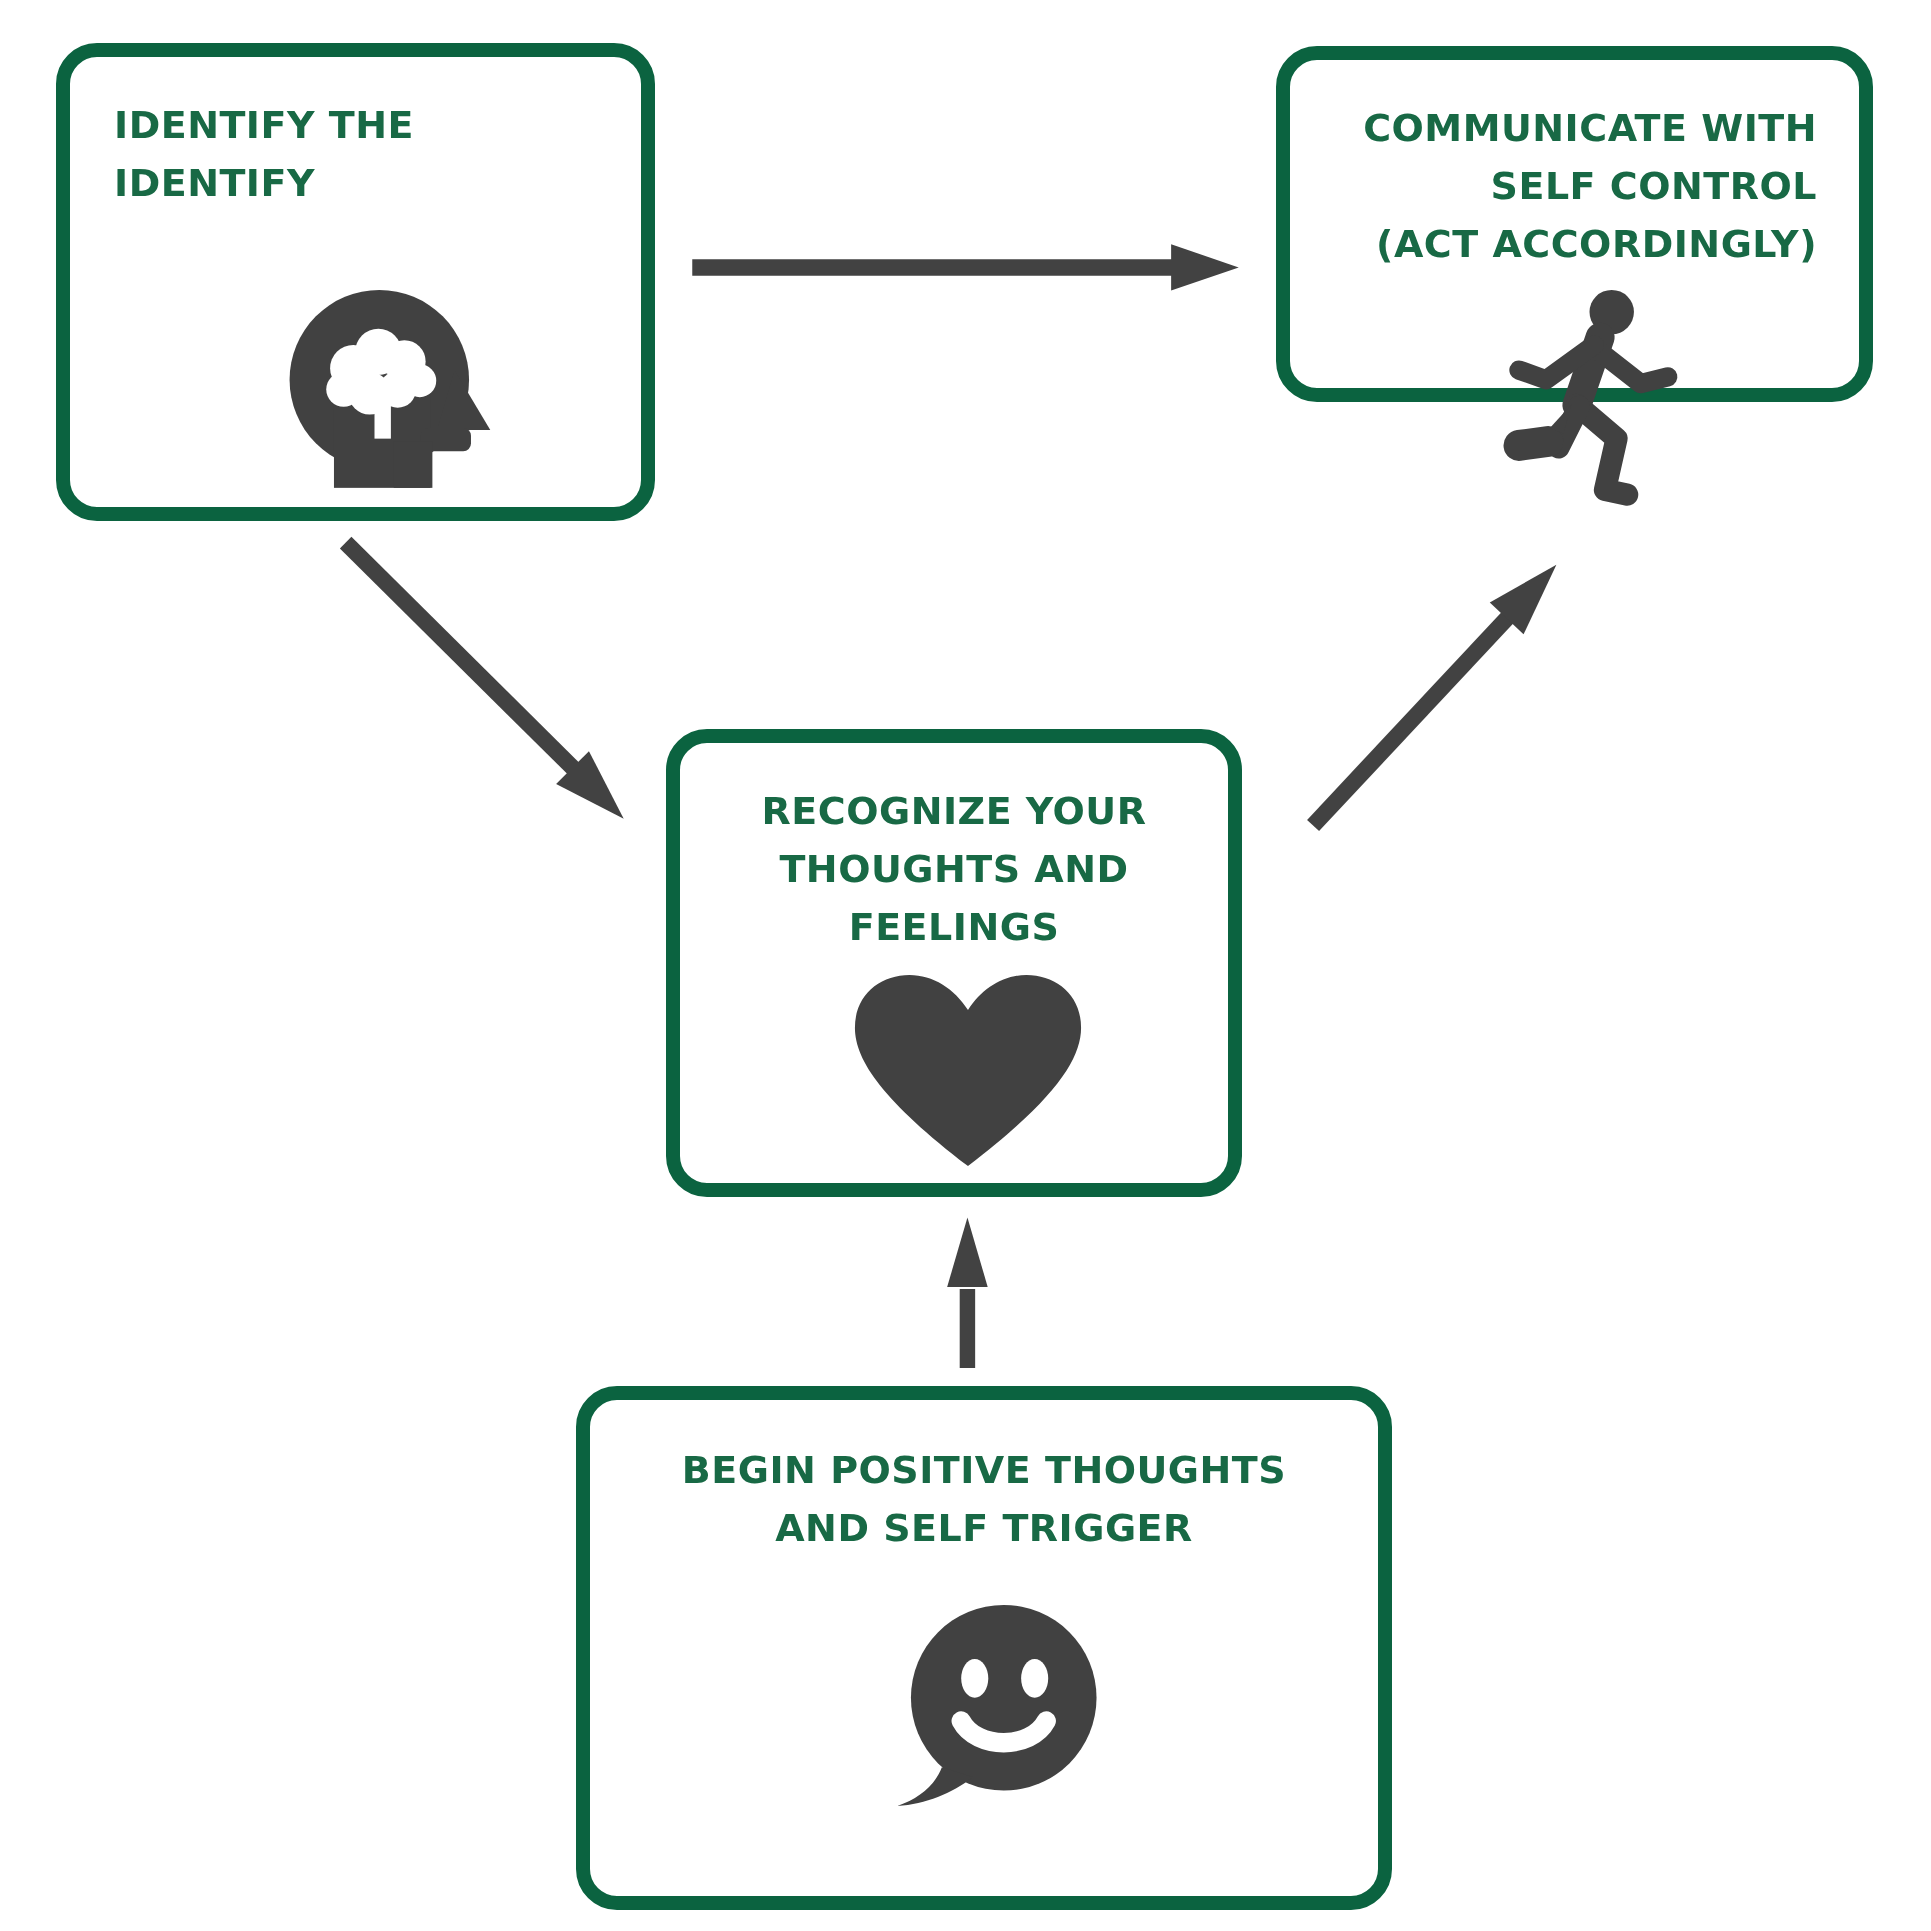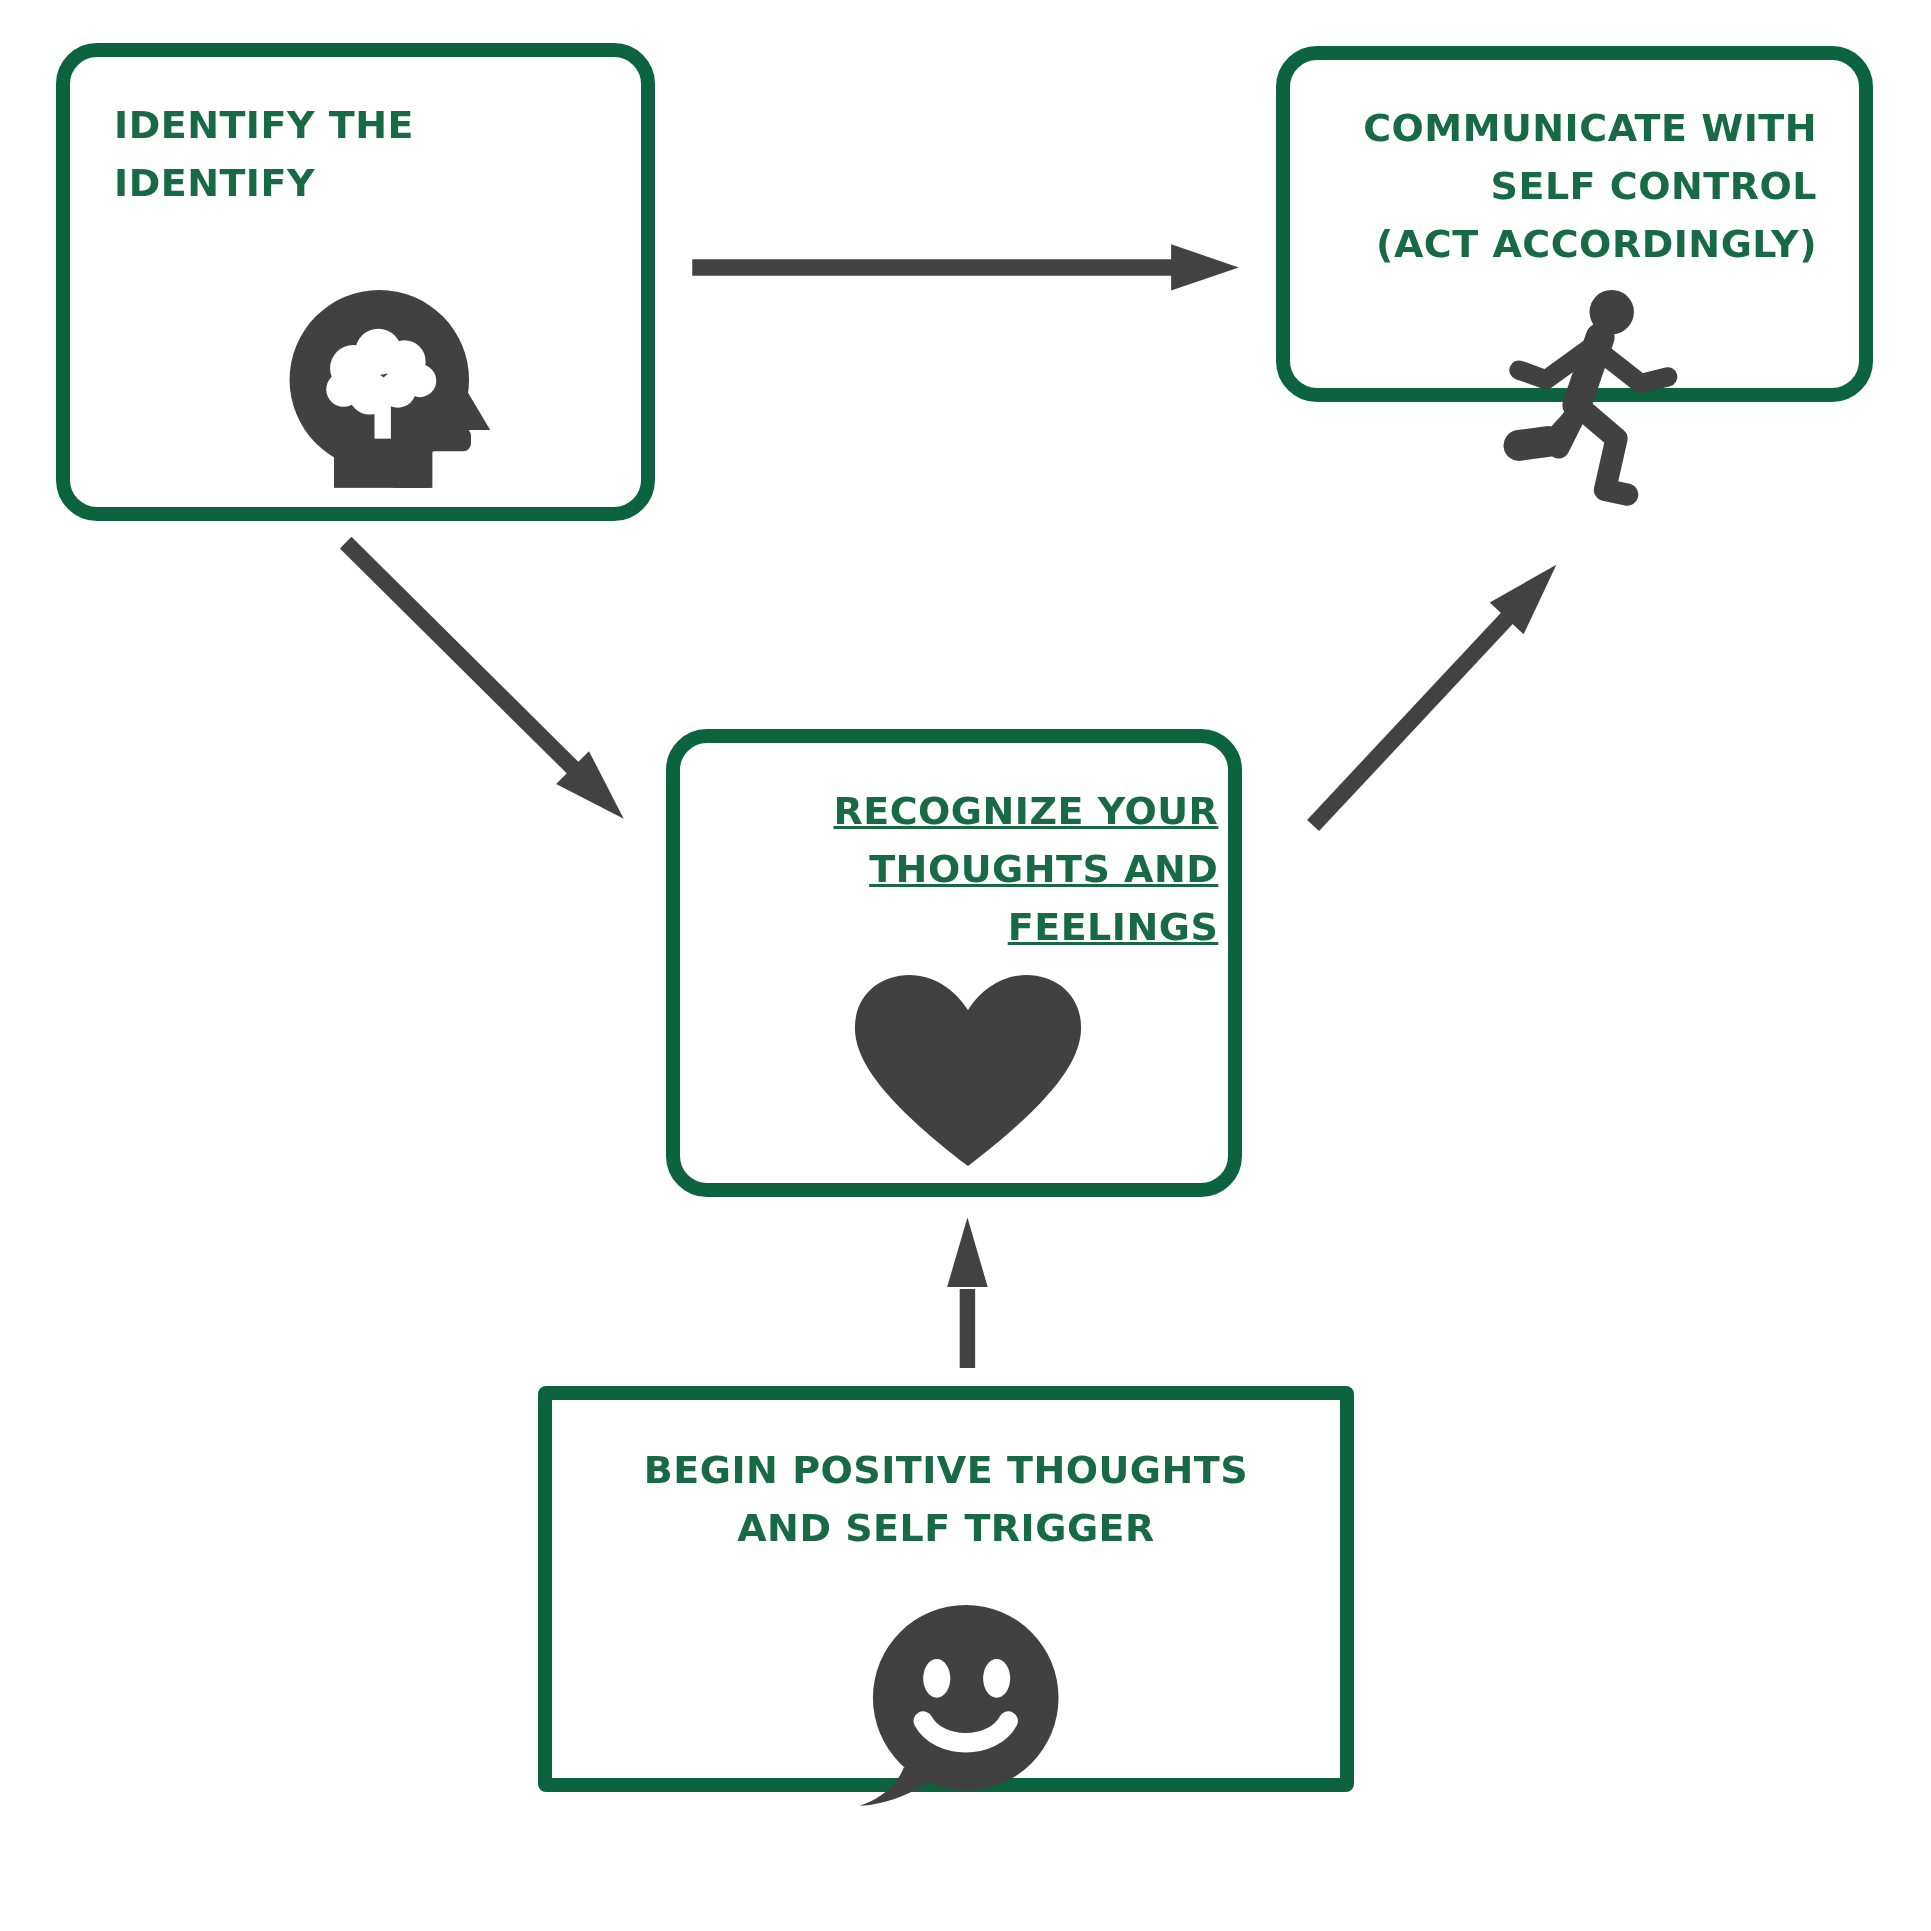--- a/index.html
+++ b/index.html
@@ -28,22 +28,22 @@
     line-height:58px;
     letter-spacing:0.5px;
     white-space:nowrap;
   }
   .title-line{display:block;}
   #node-identify{left:56px;top:43px;width:599px;height:478px;}
   #node-identify .node-title{padding:39px 29px 0 44px;text-align:left;}
   #node-communicate{left:1276px;top:46px;width:597px;height:356px;}
   #node-communicate .node-title{padding:39px 42px 0 19.3px;text-align:right;}
   #node-recognize{left:666px;top:729px;width:576px;height:468px;}
-  #node-recognize .node-title{padding:39px 9.7px 0 9.7px;text-align:right;text-decoration:underline;}
-  #node-begin{left:538px;top:1386px;width:816px;height:406px;border-radius:8px;}
+  #node-recognize .node-title{padding:39px 9.7px 0 9.7px;text-align:center;}
+  #node-begin{left:576px;top:1386px;width:816px;height:524px;}
   #node-begin .node-title{padding:41px 9.7px 0 9.7px;text-align:center;}
   .node-icon{position:absolute;}
   .icon-fill{fill:var(--icon-gray);}
   .icon-stroke{stroke:var(--icon-gray);fill:none;}
   .icon-white{fill:#ffffff;}
   .icon-white-stroke{stroke:#ffffff;fill:none;}
   #icon-head{left:208px;top:230px;}
   #icon-runner{left:198px;top:227px;}
   #icon-heart{left:174px;top:232px;}
   #icon-smiley{left:290px;top:203px;}

